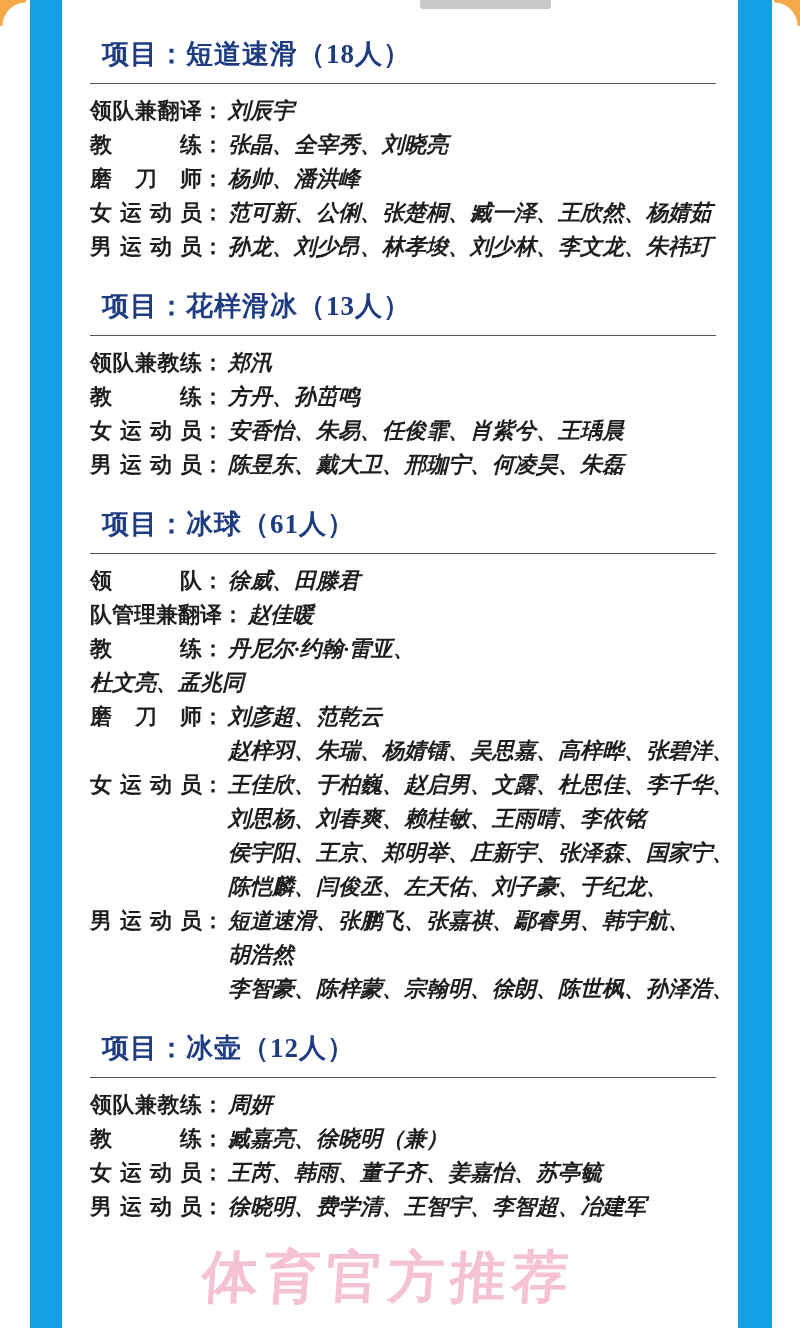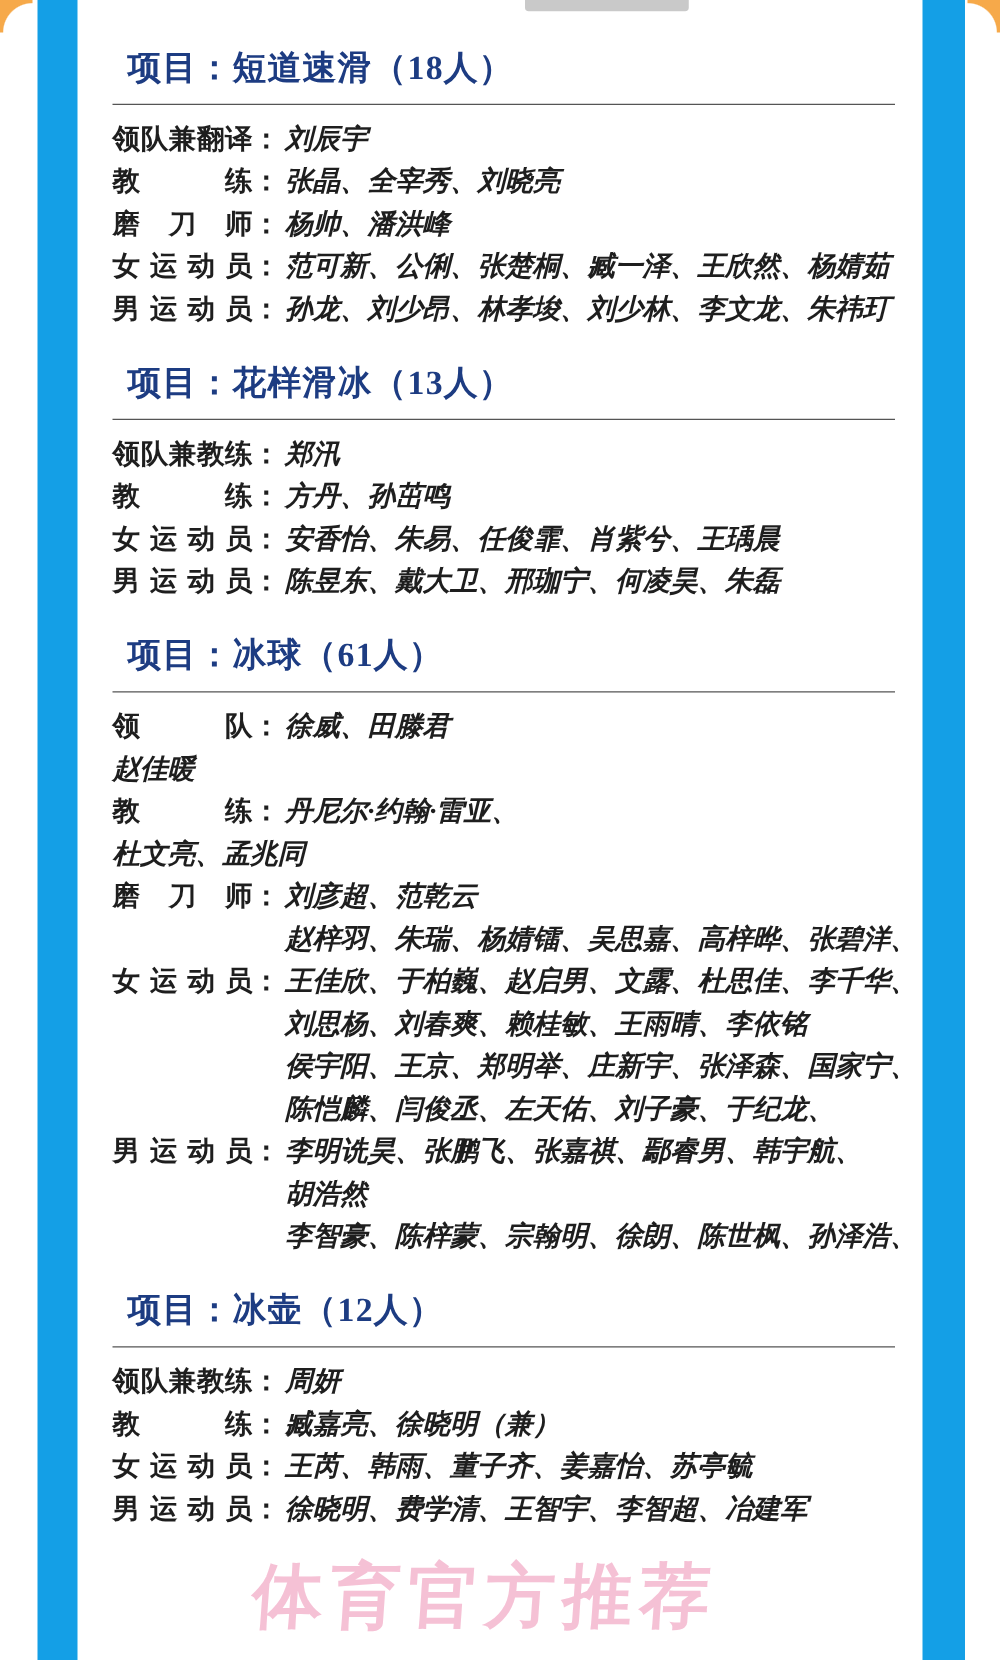--- a/index.html
+++ b/index.html
@@ -169,20 +169,21 @@
     <hr class="section-rule">
     <div class="rows">
   <div class="row">
     <div class="row-label"><span class="label-inner">领队</span><span class="colon">：</span></div>
     <div class="row-value">
               <div class="value-line">徐威、田滕君</div>
             </div>
   </div>
 
   <div class="row">
+    <div class="row-label"><span class="label-inner">队管理兼翻译</span><span class="colon">：</span></div>
     <div class="row-value">
               <div class="value-line">赵佳暖</div>
             </div>
   </div>
 
   <div class="row">
     <div class="row-label"><span class="label-inner">教练</span><span class="colon">：</span></div>
     <div class="row-value">
               <div class="value-line">丹尼尔·约翰·雷亚、</div>
             </div>
@@ -208,21 +209,21 @@
               <div class="value-line">王佳欣、于柏巍、赵启男、文露、杜思佳、李千华、</div>
               <div class="value-line">刘思杨、刘春爽、赖桂敏、王雨晴、李依铭</div>
             </div>
   </div>
 
   <div class="row">
     <div class="row-label"><span class="label-inner">男运动员</span><span class="colon">：</span></div>
     <div class="row-value">
               <div class="value-line">侯宇阳、王京、郑明举、庄新宇、张泽森、国家宁、</div>
               <div class="value-line">陈恺麟、闫俊丞、左天佑、刘子豪、于纪龙、</div>
-              <div class="value-line">李明诜昊、张鹏飞、张嘉祺、鄢睿男、韩宇航、</div>
+              <div class="value-line">短道速滑、张鹏飞、张嘉祺、鄢睿男、韩宇航、</div>
               <div class="value-line">胡浩然</div>
               <div class="value-line">李智豪、陈梓蒙、宗翰明、徐朗、陈世枫、孙泽浩、</div>
             </div>
   </div>
 </div>
   </section>
 
   <section class="section">
     <h2 class="section-title">项目：冰壶（12人）</h2>
     <hr class="section-rule">

